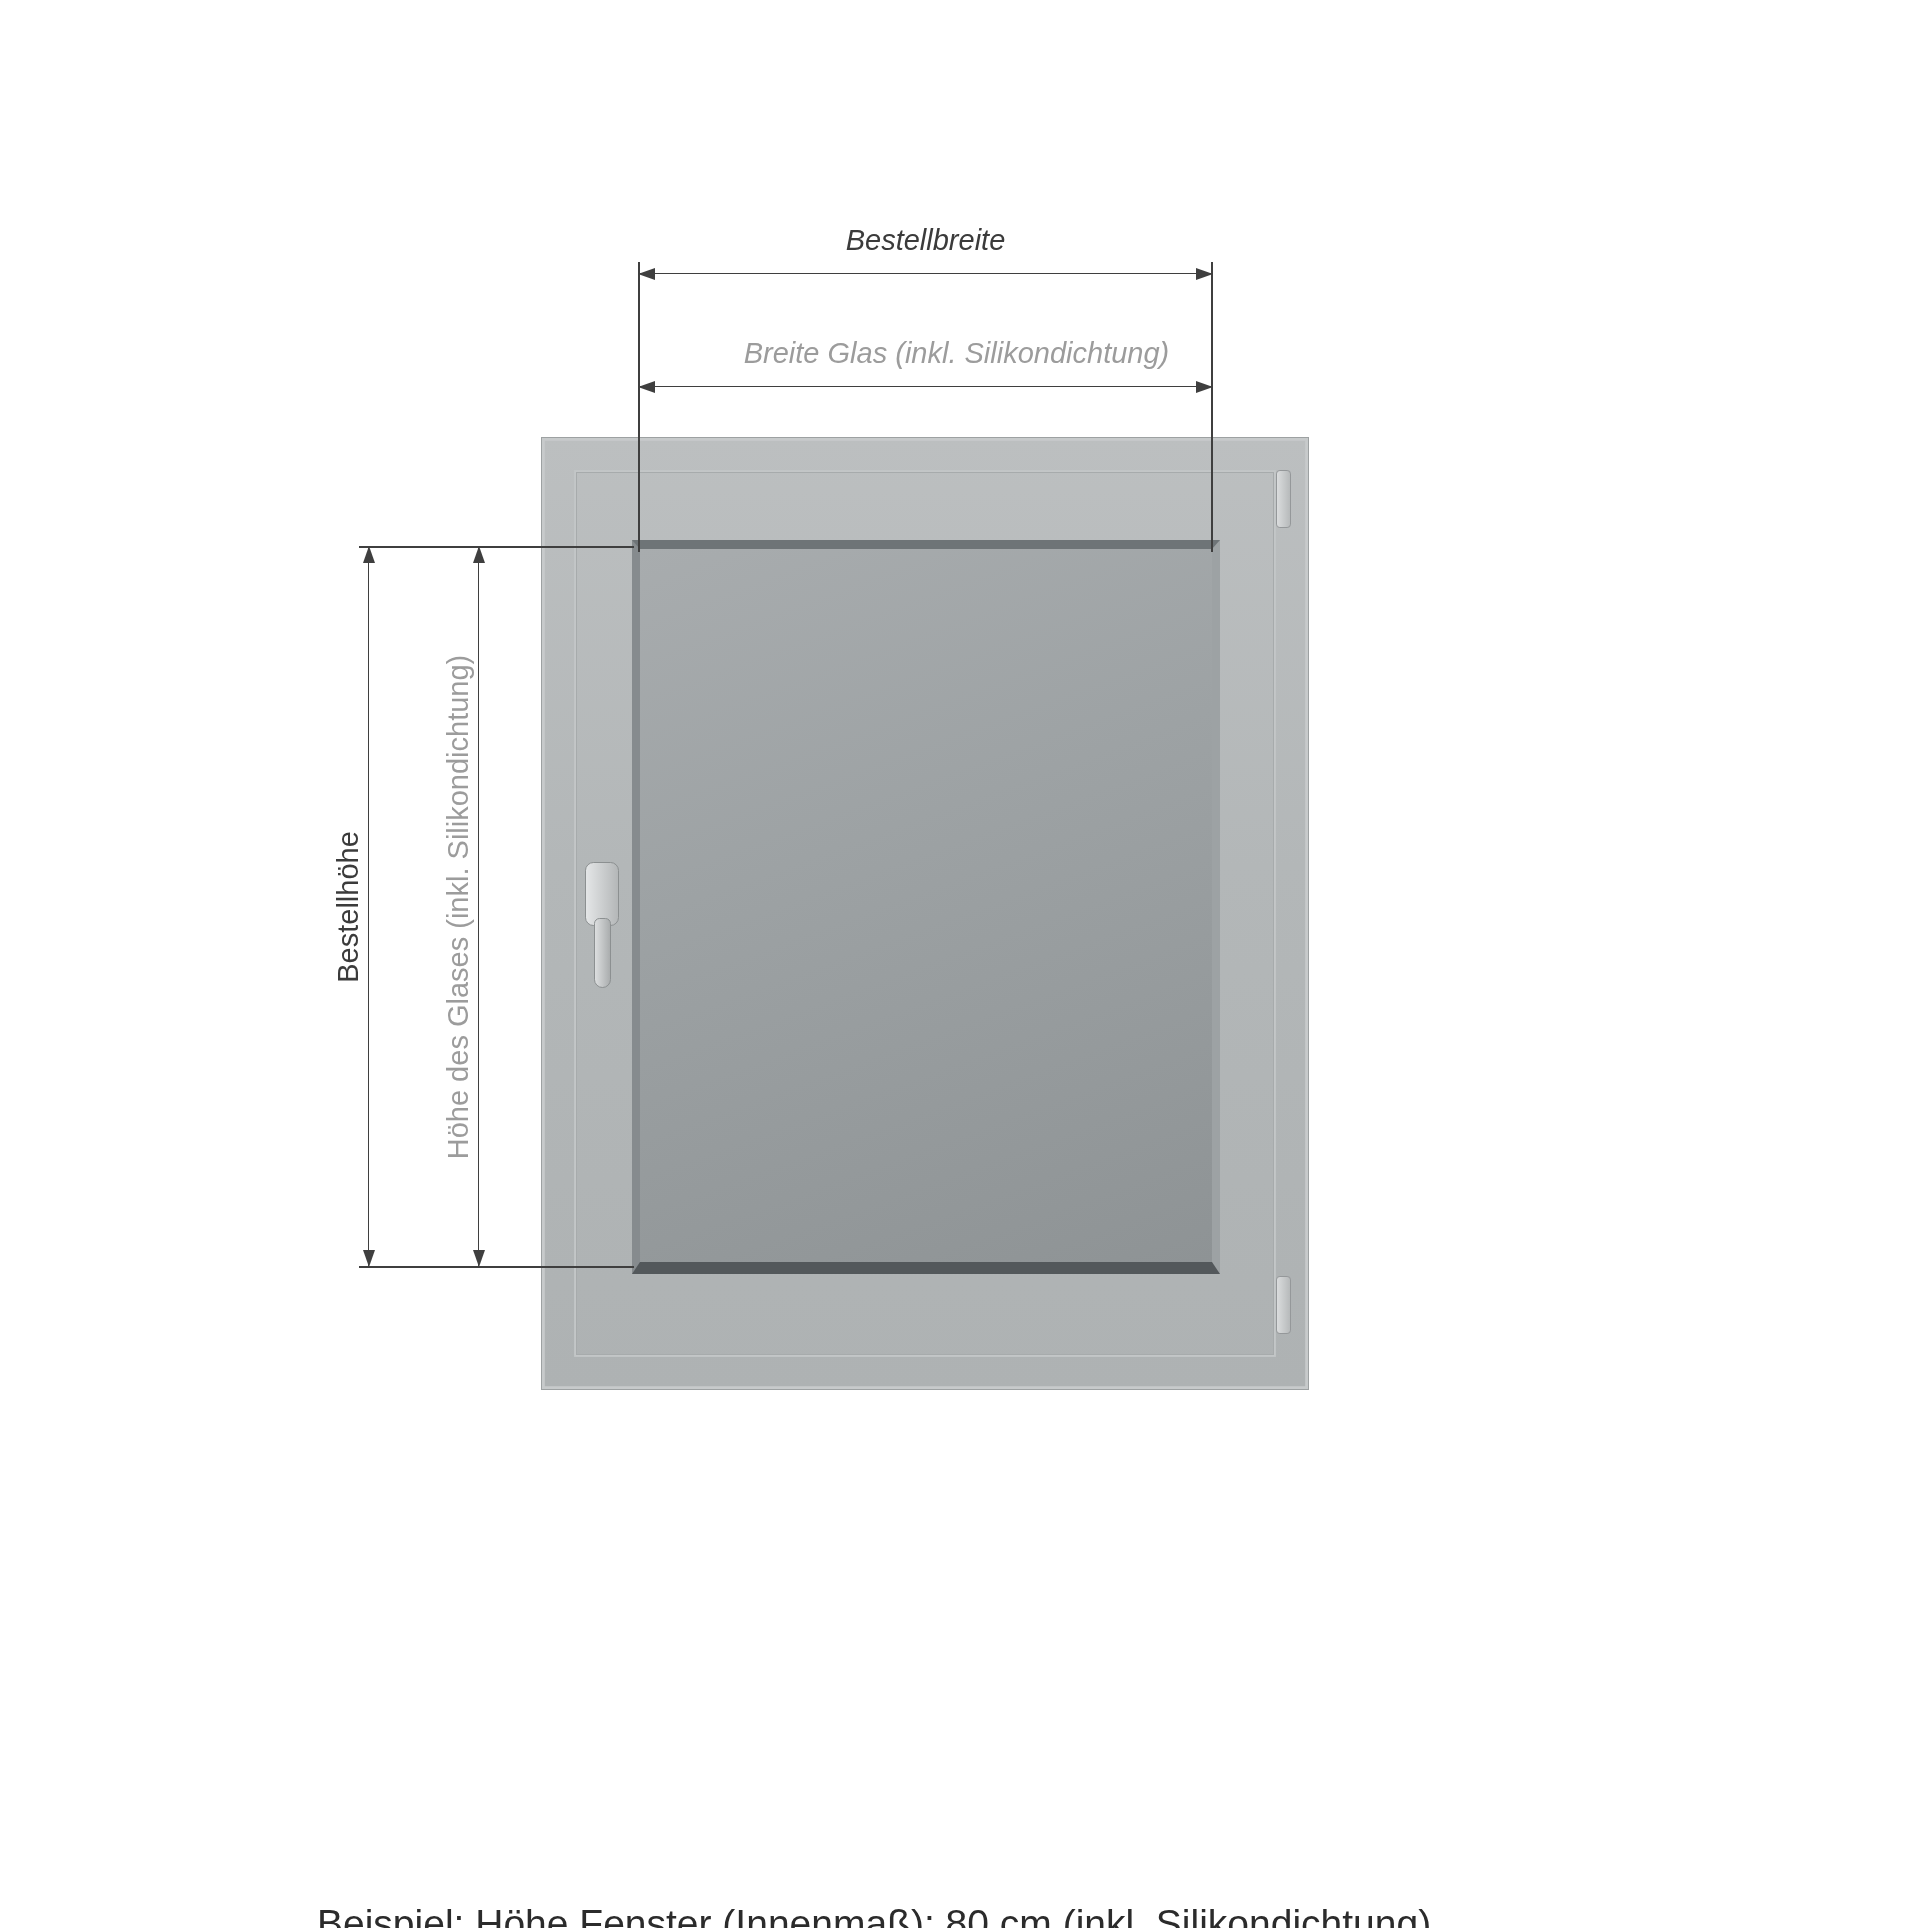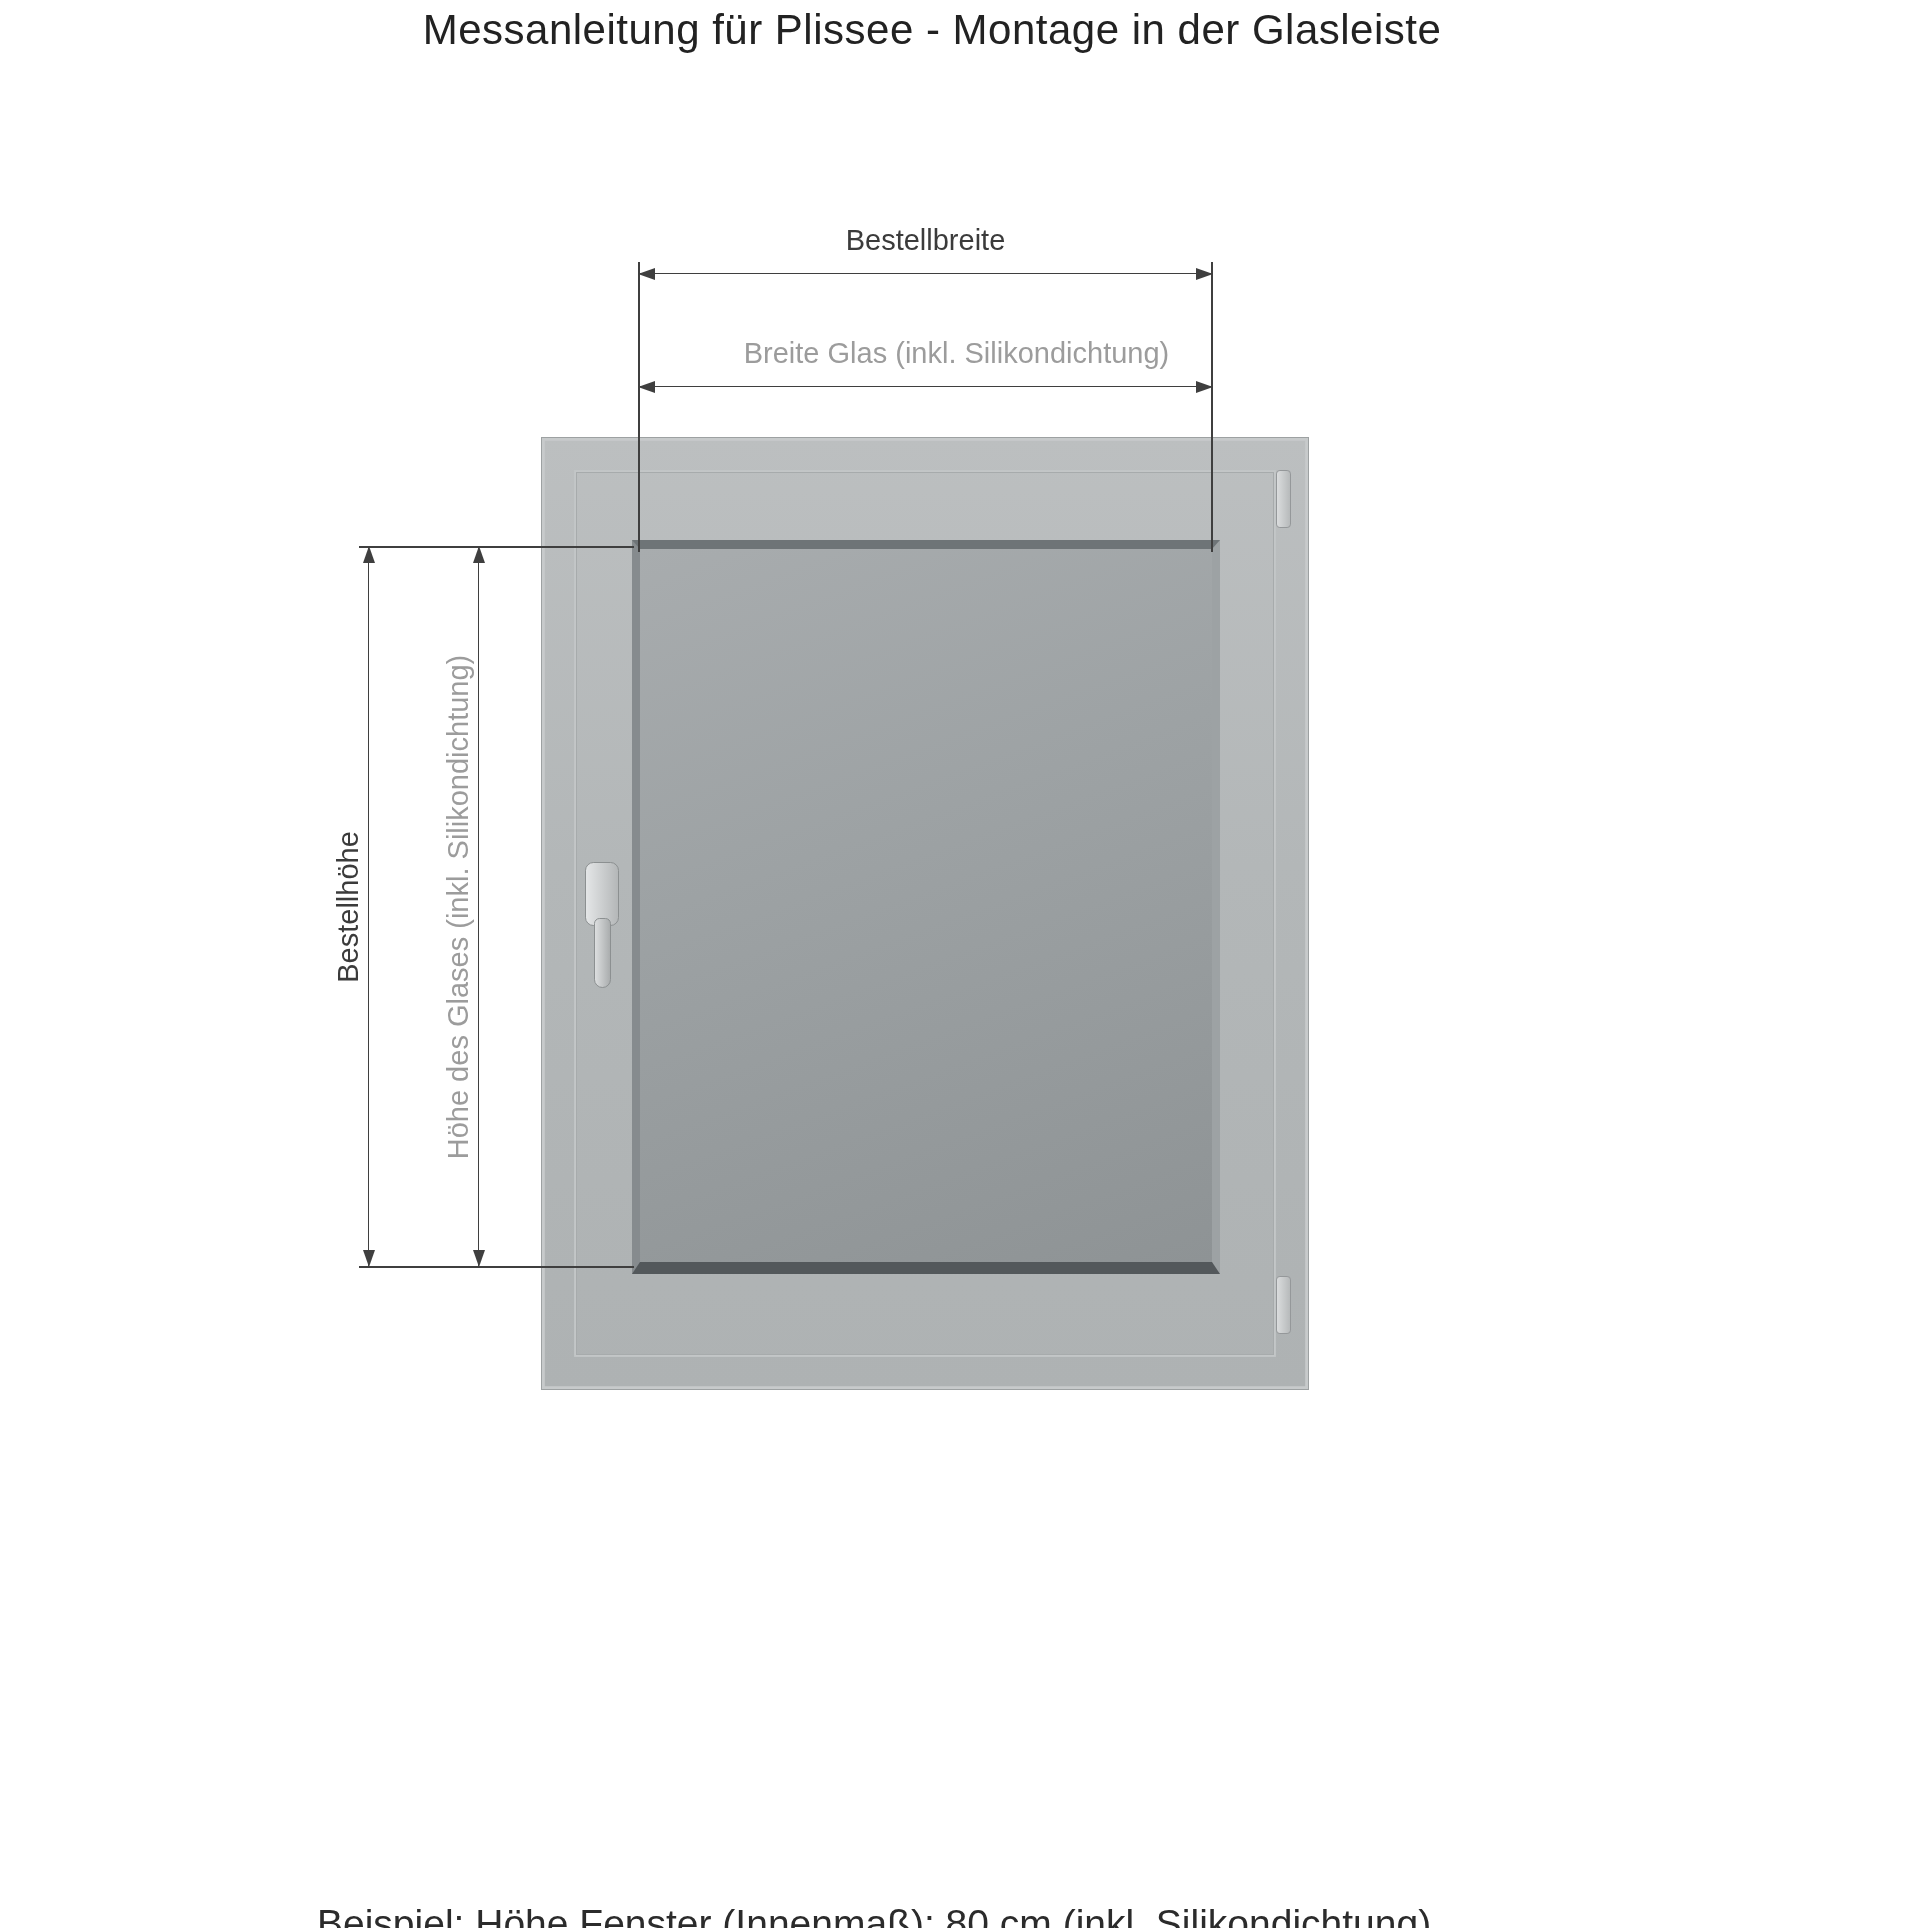--- a/index.html
+++ b/index.html
@@ -81,40 +81,39 @@
     content: ''; position: absolute; left: -5.6px; width: 0; height: 0;
     border-left: 6.6px solid transparent; border-right: 6.6px solid transparent;
   }
   .v-arrow::before { top: -0.9px; border-bottom: 17px solid var(--line-dark, #3f3f3f); }
   .v-arrow::after  { bottom: -0.9px; border-top: 17px solid var(--line-dark, #3f3f3f); }
 
   
   .m-label { position: absolute; font-size: 29px; white-space: nowrap; }
   .m-label.dark { color: #3b3b3b; }
   .m-label.gray { color: var(--label-gray, #9c9c9c); }
-  .m-label.center-x { left: 639px; width: 573px; text-align: center; }
+  .m-label.center-x { left: 639px; width: 573px; text-align: center; font-style: italic; }
   .m-label.v-label {
     transform: translate(-50%, -50%) rotate(-90deg);
   }
 
   
   .text-block {
     position: absolute; left: 317px; width: 1554px;
     font-size: 39px; line-height: 53px; color: #2b2b2b;
     white-space: pre-wrap;
   }
   .text-block.intro { top: 1518px; }
   .text-block.example { top: 1791px; }
 </style>
 </head>
 <body>
 
 <div class="page">
 
-  <div class="title">Messanleitung für Plissee - Montage in der Glasleiste</div>
 
   <div>
 
     <div class="window">
       <div class="frame-groove"></div>
       <div class="glass"></div>
       <div class="handle-plate"></div>
       <div class="handle-lever"></div>
       <div class="hinge hinge-top"></div>
       <div class="hinge hinge-bottom"></div>

